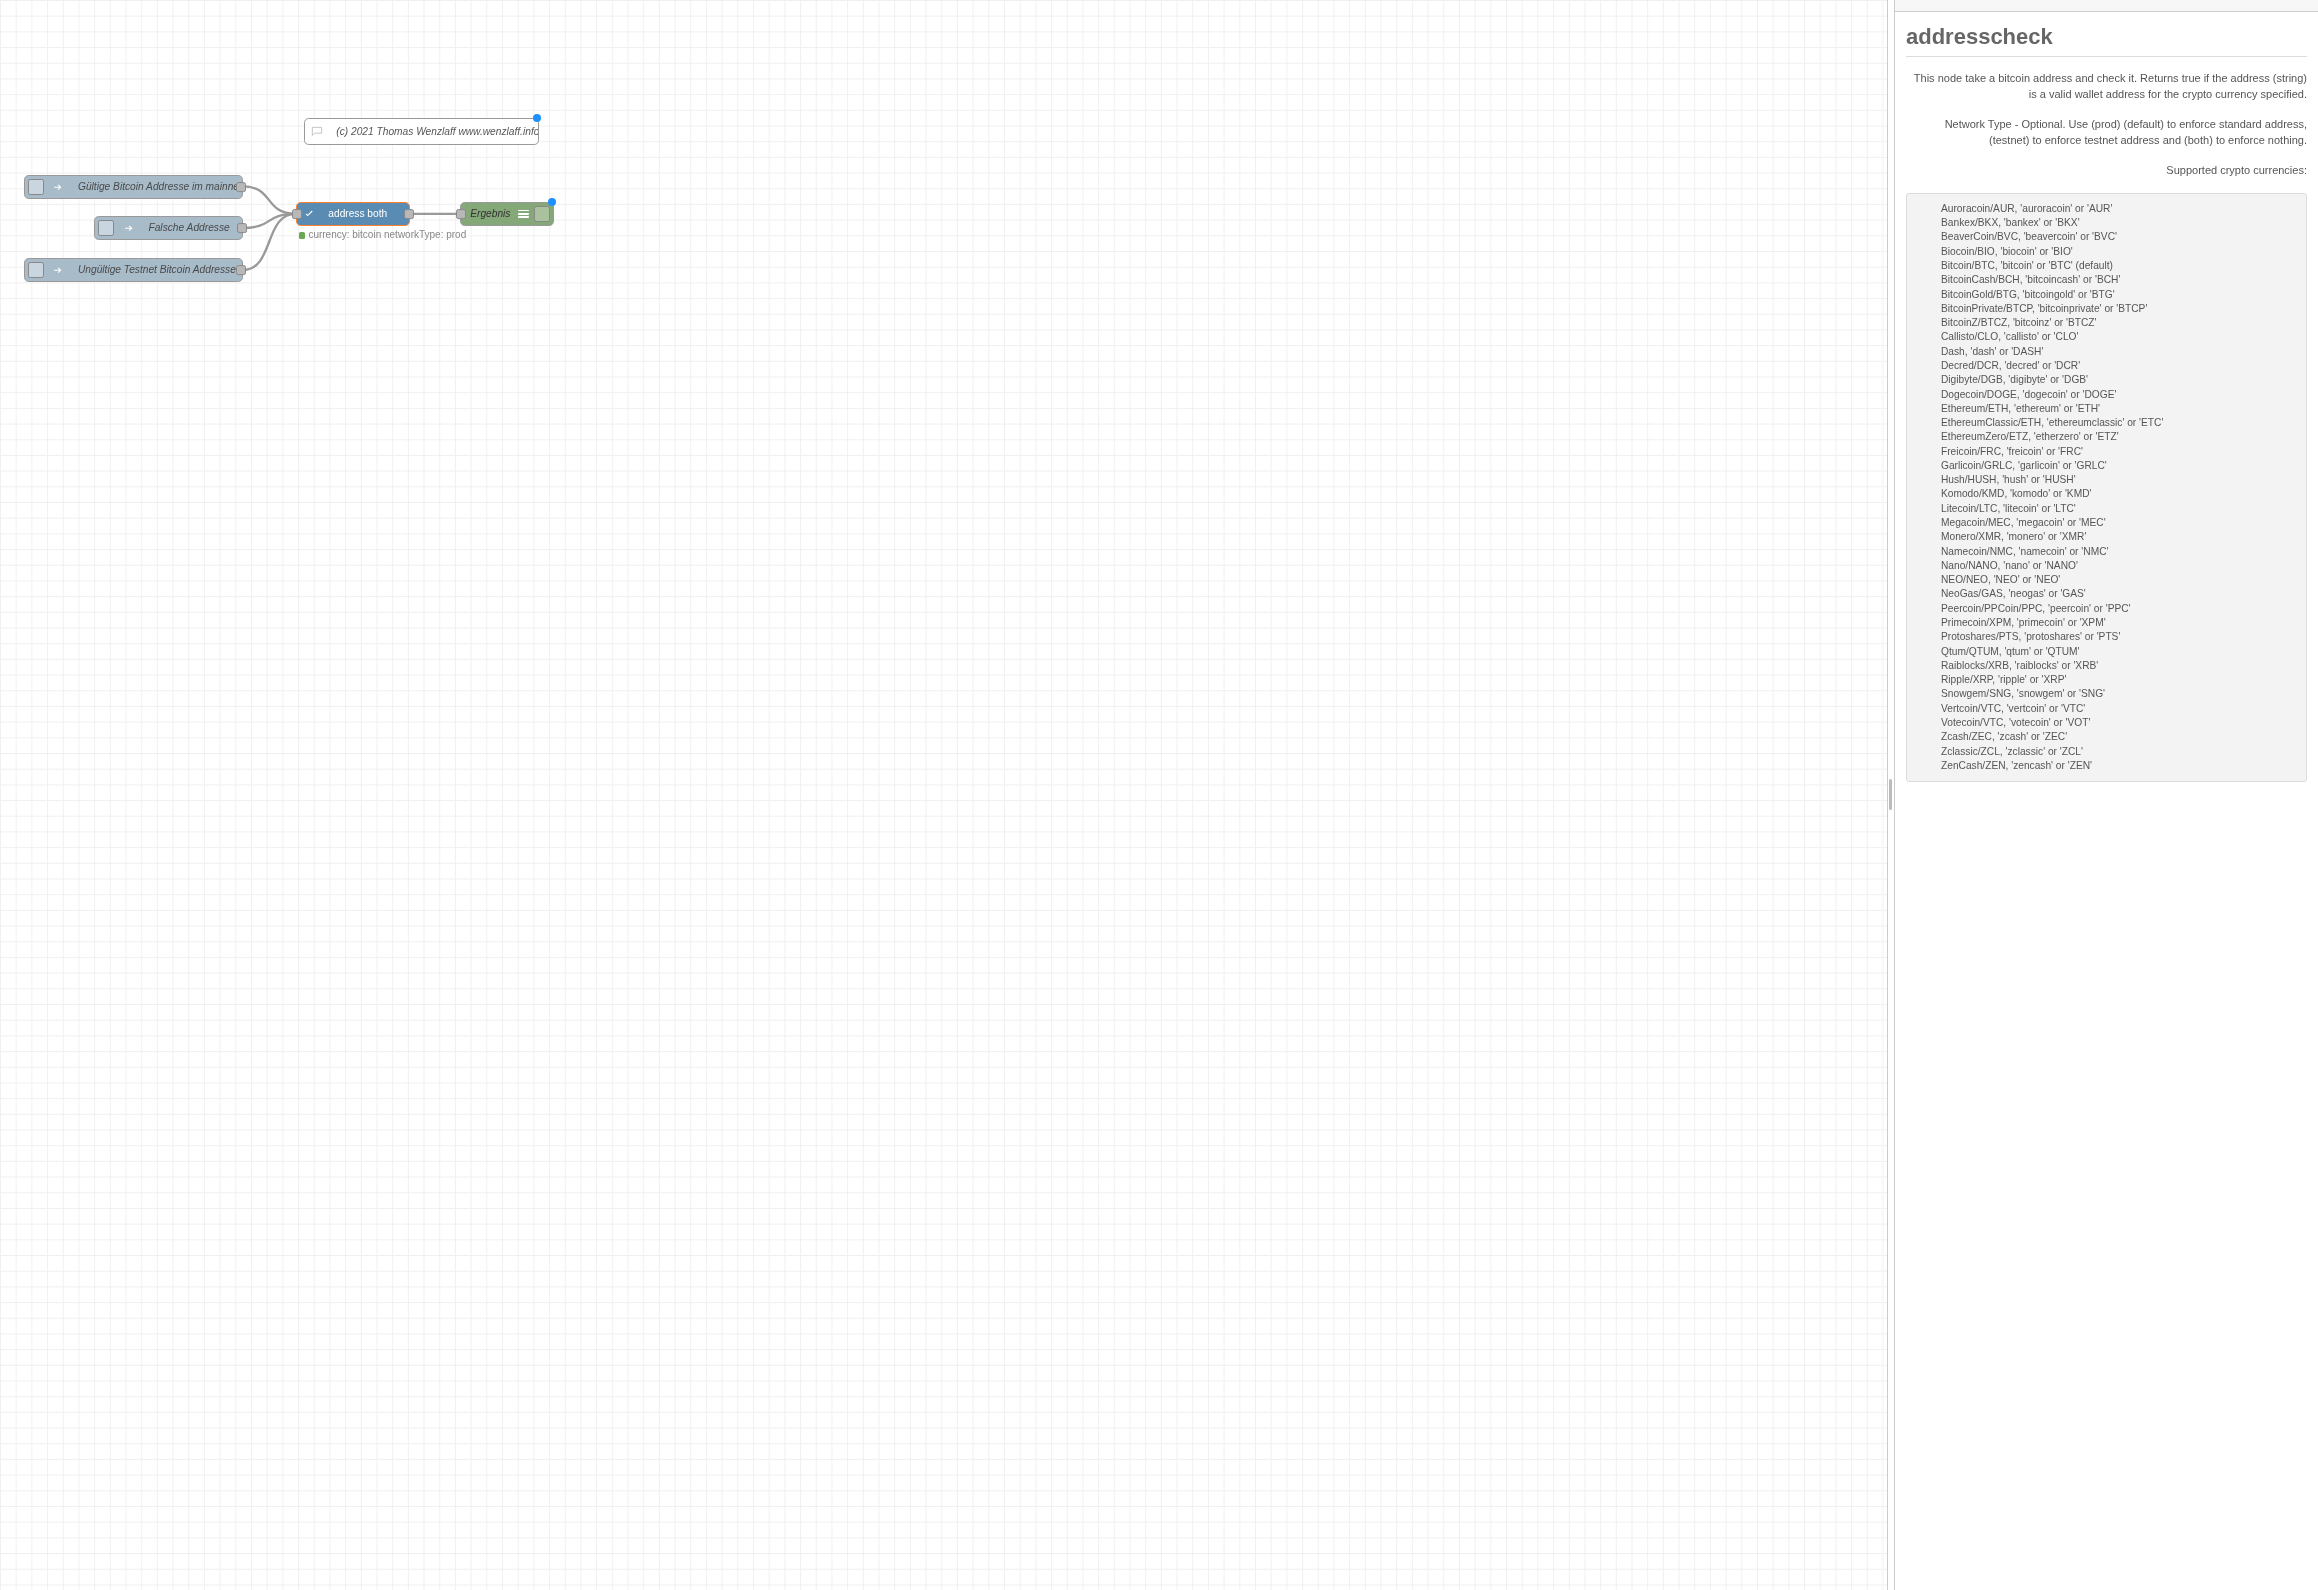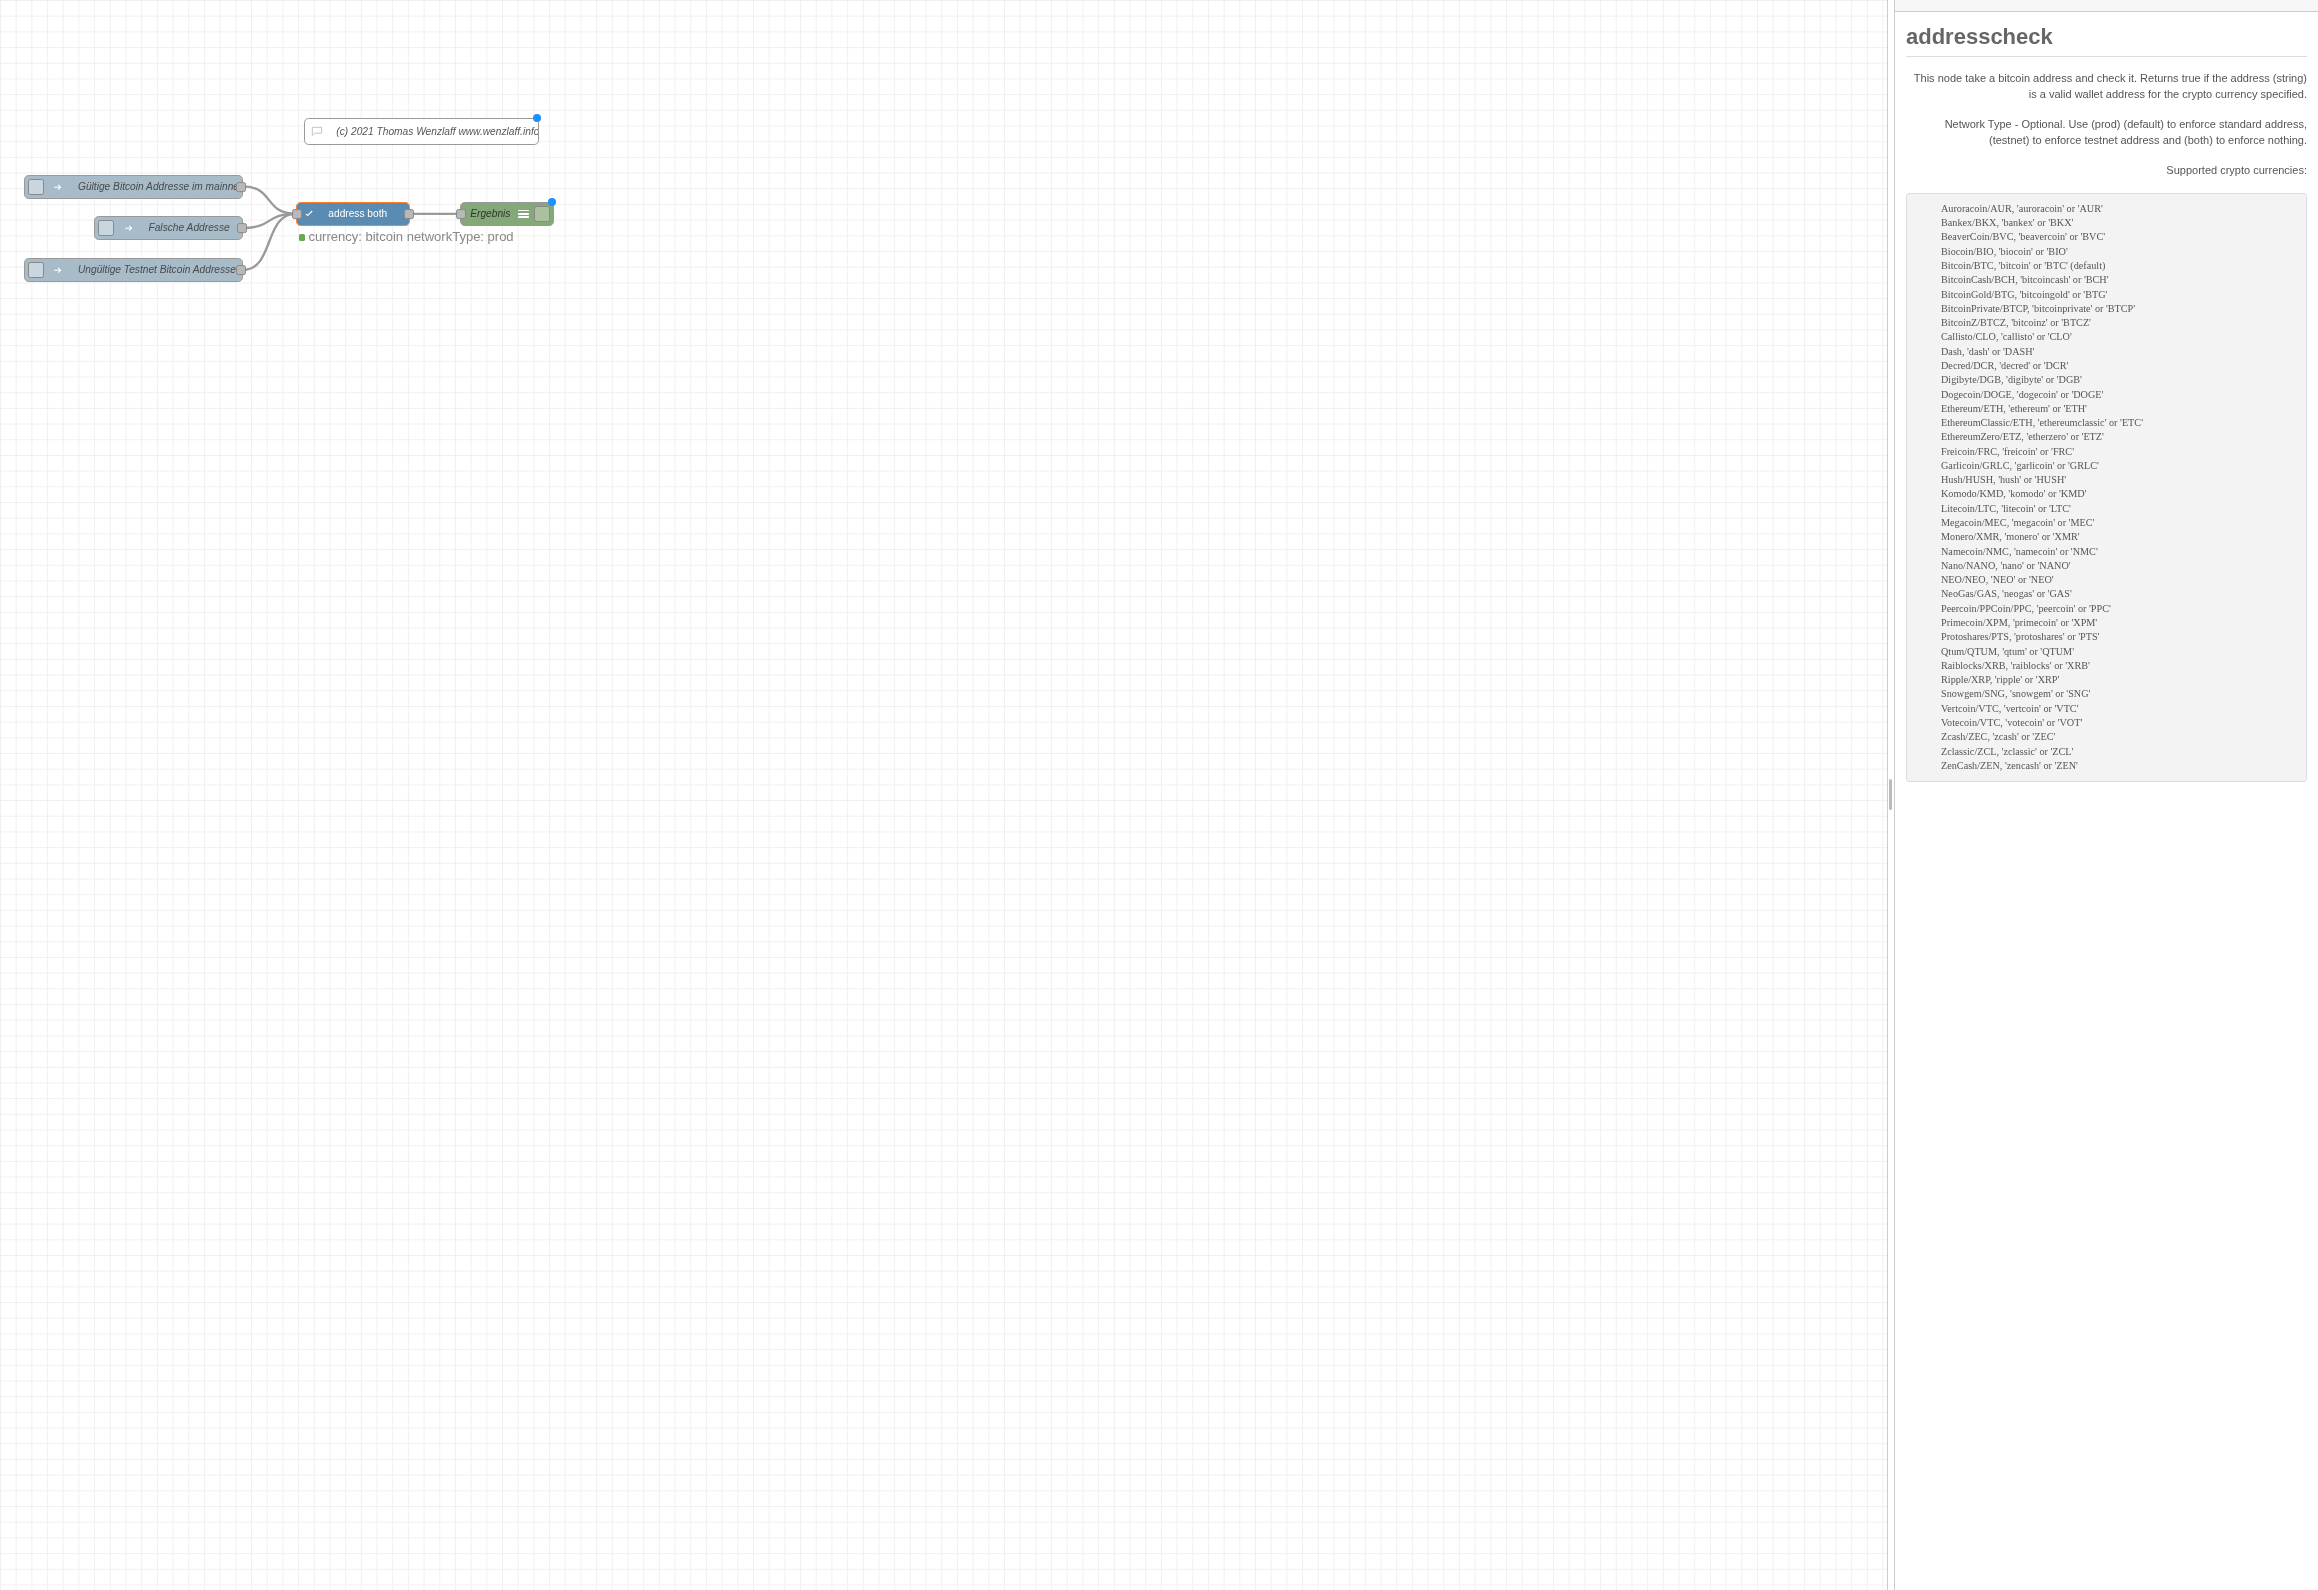--- a/index.html
+++ b/index.html
@@ -22,21 +22,21 @@
   .node .btn-square{width:14px;height:14px;border:0.8px solid #888;border-radius:2.3px;background:#c9d6e0;margin:0 3.1px;}
   .node .icon-slot{width:23.5px;height:100%;display:flex;align-items:center;justify-content:center;color:#fff;}
   
   .node.inject{background:#a7bbc9;}
   .node.inject .label{font-style:italic;color:#4a4a4a;}
   .node.inject .icon-slot svg{width:12.5px;height:12.5px;fill:#fff;}
   
   .node.check{background:#5a8bb3;border:1.6px solid #ff7f2a;}
   .node.check .label{color:#fff;}
   .node.check .icon-slot{background:transparent;}
-  .node-status{position:absolute;font-size:13px;color:#888;white-space:nowrap;}
+  .node-status{position:absolute;font-size:10px;color:#888;white-space:nowrap;}
   .node-status .dot{display:inline-block;width:6.3px;height:6.3px;border-radius:1.6px;background:#6aa84f;margin-right:3.1px;vertical-align:middle;}
   
   .node.debug{background:#85a878;}
   .node.debug .label{font-style:italic;text-align:right;}
   .node.debug .bars{width:11px;height:11px;margin-right:1.6px;}
   .node.debug .bars div{height:1.6px;background:#fff;margin:1.6px 0;border-radius:0.8px;}
   .node.debug .btn-square{background:#a9c19c;}
   
   .node.comment{background:#fff;height:27px;justify-content:space-between;}
   .node.comment .label{font-style:italic;color:#555;}
@@ -44,21 +44,21 @@
   .changed-dot{position:absolute;width:7.8px;height:7.8px;border-radius:50%;background:#1e90ff;top:-4.7px;right:-3.1px;}
 
   
   #splitter{width:6.3px;background:#fff;border-left:0.8px solid #ccc;position:relative;cursor:col-resize;}
   #splitter .grip{position:absolute;left:0.8px;top:calc(50% - 15.7px);width:3.1px;height:31px;background:#bbb;border-radius:1.6px;}
   #sidebar{width:423px;border-left:0.8px solid #ccc;display:flex;flex-direction:column;overflow:hidden;}
   #sidebar-header{height:11px;border-bottom:0.8px solid #ccc;background:#f7f7f7;}
   #help{padding:6.3px 11px 15.7px 11px;overflow:auto;flex:1;font-size:11px;line-height:1.45;}
   #help h1{font-size:22px;font-weight:600;color:#666;margin:3.1px 0 4.7px 0;border-bottom:0.8px solid #ddd;padding-bottom:3.1px;}
   #help p{margin:14px 0;color:#555;text-align:right;}
-  #help pre{background:#f3f3f3;border:0.8px solid #ddd;border-radius:3.1px;padding:7.8px 11px 7.8px 34px;margin:7.8px 0 0 0;font-family:Liberation Serif, serif;font-size:10.2px;line-height:1.4;color:#555;white-space:pre;overflow:auto;}
+  #help pre{background:#f3f3f3;border:0.8px solid #ddd;border-radius:3.1px;padding:7.8px 11px 7.8px 34px;margin:7.8px 0 0 0;font-family:Liberation Sans, sans-serif;font-size:10.2px;line-height:1.4;color:#555;white-space:pre;overflow:auto;}
 </style>
 </head>
 <body>
 
 <div id="app">
   <div id="canvas-wrap">
     <svg class="wires" viewBox="0 0 2412 2032" width="1888" height="1591">
       <path id="w1" d="M 310 238 C 350.8 238 337.2 273 378 273"></path>
         <path id="w2" d="M 310 291 C 350.8 291 337.2 273 378 273"></path>
         <path id="w3" d="M 310 345 C 350.8 345 337.2 273 378 273"></path>

